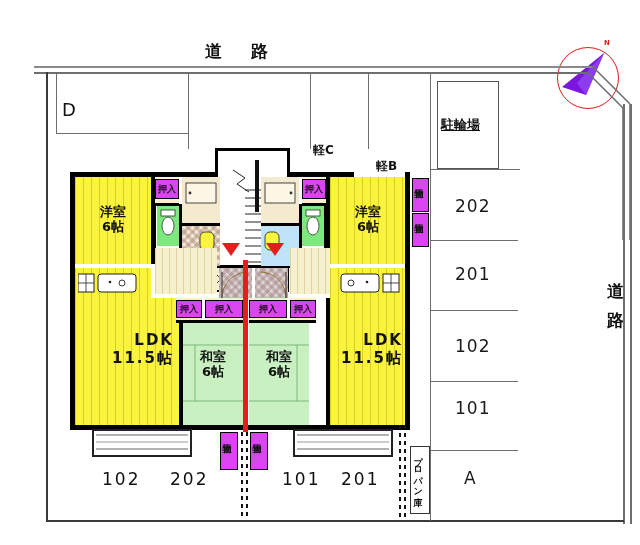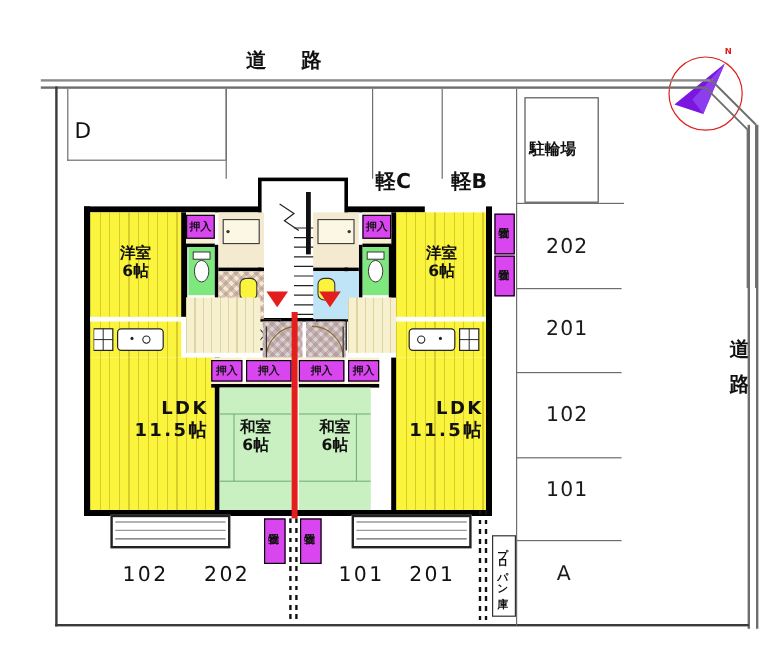--- a/index.html
+++ b/index.html
@@ -34,22 +34,22 @@
 
   
   .lbl{border:1px solid #000;background:#d946ef;font-weight:bold;}
   .lblbox{font-size:9px;letter-spacing:0px;}
   .vtext{writing-mode:vertical-rl;text-orientation:upright;}
 
   .jp-big{font-size:17px;font-weight:bold;letter-spacing:6px;}
   .room-name{font-size:13px;font-weight:bold;line-height:1.15;}
   .ldk-name{font-size:15px;font-weight:bold;letter-spacing:2px;line-height:1.2;align-items:flex-end;}
   .lot-no{font-size:17px;letter-spacing:1px;color:#1a1a1a;}
-  .kei{font-size:17px;font-weight:bold;}
-  .chu{font-size:13px;font-weight:bold;letter-spacing:0px;}
+  .kei{font-size:12px;font-weight:bold;}
+  .chu{font-size:13px;font-weight:bold;letter-spacing:0px;text-decoration:underline;}
   .propane{font-size:9px;font-weight:bold;}
   .dlabel{font-size:18px;}
   .bottomno{font-size:17px;letter-spacing:2px;}
 
   .redline{background:#e41d1d;}
   .redtri{width:0;height:0;border-left:9px solid transparent;border-right:9px solid transparent;border-top:13px solid #e41d1d;}
   .dashv{background-image:repeating-linear-gradient(180deg,#111 0 4px,rgba(0,0,0,0) 4px 8px);}
 </style>
 </head>
 <body>
@@ -89,21 +89,21 @@
   <div class="abs thin" style="left:56px;top:74px;width:1.2px;height:60px;"></div>
   <div class="abs thin" style="left:56px;top:133px;width:132px;height:1.2px;"></div>
   <div class="abs thin" style="left:188px;top:74px;width:1.2px;height:60px;"></div>
   <div class="abs thin" style="left:188px;top:74px;width:1.2px;height:75px;"></div>
   <div class="abs thin" style="left:310px;top:74px;width:1.2px;height:75px;"></div>
   <div class="abs thin" style="left:368px;top:74px;width:1.2px;height:75px;"></div>
   <div class="abs thin" style="left:430px;top:74px;width:1.2px;height:95px;"></div>
 
   <div class="txt dlabel" style="left:62px;top:101px;">D</div>
   <div class="txt kei" style="left:313px;top:144px;">軽C</div>
-  <div class="txt kei" style="left:376px;top:144px;">軽B</div>
+  <div class="txt kei" style="left:376px;top:160px;">軽B</div>
 
   <div class="abs" style="left:437px;top:81px;width:62px;height:88px;border:1.1px solid #555;background:#fff;"></div>
   <div class="txt chu" style="left:441px;top:118px;">駐輪場</div>
 
   <div class="abs thin" style="left:430px;top:169px;width:1.4px;height:352px;"></div>
   <div class="abs thin" style="left:430px;top:169px;width:90px;height:1.2px;"></div>
   <div class="abs thin" style="left:430px;top:240px;width:88px;height:1.2px;"></div>
   <div class="abs thin" style="left:430px;top:310px;width:88px;height:1.2px;"></div>
   <div class="abs thin" style="left:430px;top:381px;width:88px;height:1.2px;"></div>
   <div class="abs thin" style="left:430px;top:450px;width:88px;height:1.2px;"></div>

